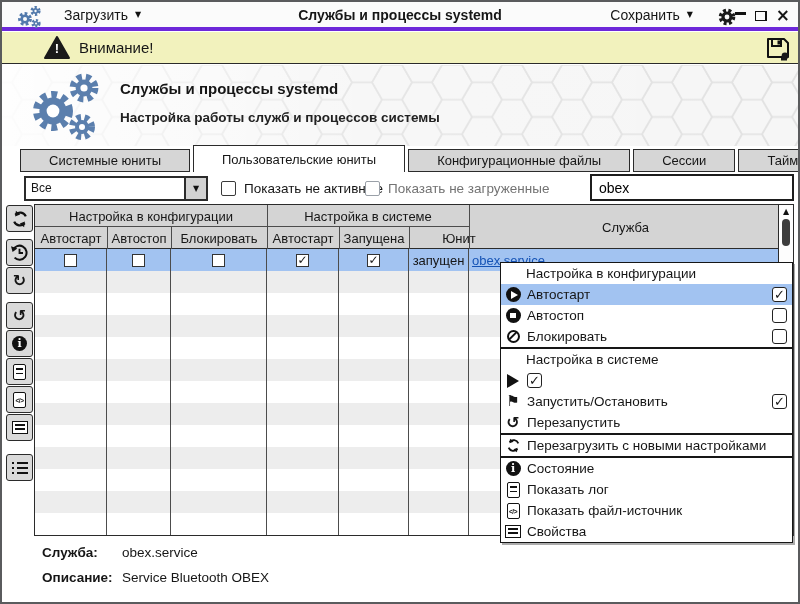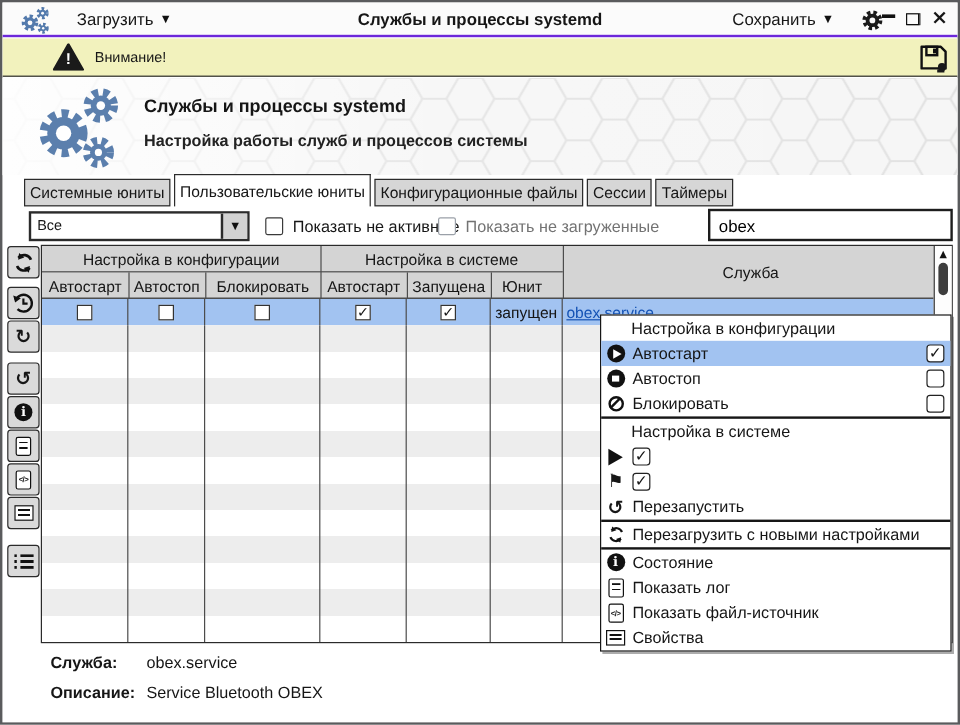--- a/index.html
+++ b/index.html
@@ -8,21 +8,21 @@
     position: relative; width: 800px; height: 604px;
     border: 2px solid #5a5b5d; outline: 1px solid #9a9a9a;
     background: #fff; overflow: hidden;
     font-family: "Liberation Sans", "DejaVu Sans", sans-serif;
     color: #161616;
   }
   .u { font-family: "DejaVu Sans", sans-serif; }
 
   
   .titlebar { position:absolute; left:0; top:0; right:0; height:29px;
-    background:#fbfbfb; border-bottom:2px solid #6d28d9;
+    background:#fbfbfb; border-bottom:4px solid #6d28d9;
     display:flex; align-items:center; }
   .app-logo { position:absolute; left:14px; top:3px; }
   .menu-btn { display:flex; align-items:center; gap:7px; font-size:14px; cursor:default; }
   .menu-load { position:absolute; left:62px; }
   .menu-save { position:absolute; right:105px; }
   .dd-arrow { font-size:8px; color:#111; font-family:"DejaVu Sans",sans-serif; }
   .win-title { position:absolute; left:0; right:0; text-align:center; font-size:14px; font-weight:bold; }
   .settings-gear { position:absolute; right:62px; top:6px; }
   .winbtns { position:absolute; right:8px; top:0; height:29px; display:flex; align-items:center; gap:9px; }
   .wb-min  { width:11px; height:3px; background:#111; margin-top:-6px; }
@@ -32,34 +32,34 @@
   .wb-close { font-size:17px; font-weight:bold; line-height:10px; margin-top:-3px; }
 
   
   .warnbar { position:absolute; left:0; top:30px; right:0; height:32px;
     background:#f2f2bd; border-bottom:1px solid #2b2b2b;
     display:flex; align-items:center; }
   .warn-tri { position:relative; margin-left:42px; width:26px; height:23px; }
   .warn-tri svg { display:block; }
   .warn-excl { position:absolute; left:0; right:0; top:6px; text-align:center;
     color:#fff; font-weight:bold; font-size:13px; line-height:13px; }
-  .warn-text { margin-left:9px; font-size:12px; }
+  .warn-text { margin-left:9px; font-size:15px; }
   .save-file { position:absolute; right:7px; top:4px; }
 
   
   .hexhead { position:absolute; left:0; top:63px; right:0; height:81px; background:#fff; overflow:hidden; }
   .hexbg { position:absolute; left:0; top:0; }
   .logo-big { position:absolute; left:24px; top:6px; }
   .hx-title { position:absolute; left:118px; top:15px; font-size:15px; font-weight:bold; }
   .hx-sub   { position:absolute; left:118px; top:45px; font-size:13.5px; font-weight:bold; color:#222; }
 
   
   .tabbar { position:absolute; left:18px; top:143px; right:0; height:27px; display:flex; align-items:flex-end; }
   .tab { height:23px; background:#d6d6d6; border:1px solid #2b2b2b;
-    padding:0 4px; margin-right:3px; font-size:13px; display:flex; align-items:center; white-space:nowrap; }
+    padding:0 28px; margin-right:3px; font-size:13px; display:flex; align-items:center; white-space:nowrap; }
   .tab.active { height:27px; background:#fff; border-bottom:none;text-align:center; }
 
   
   .combo { position:absolute; left:22px; top:174px; width:184px; height:25px;
     border:2px solid #2b2b2b; background:#fff; display:flex; }
   .combo-val { flex:1; font-size:12px; padding:3px 5px; }
   .combo-btn { width:22px; background:#d2d2d2; border-left:2px solid #2b2b2b;
     display:flex; align-items:center; justify-content:center; }
   .cbrow { position:absolute; display:flex; align-items:center; gap:8px; font-size:13.5px; }
   .cb1 { left:219px; top:179px; }
@@ -327,21 +327,21 @@
     <div class="tmain">
       <div class="thead">
         <span class="gl" style="left:0;width:232px">Настройка в конфигурации</span>
         <span class="gl" style="left:232px;width:202px">Настройка в системе</span>
         <span class="svc" style="left:436px;width:309px">Служба</span>
         <span class="sl" style="left:0;width:72px">Автостарт</span>
         <span class="sl" style="left:72px;width:64px">Автостоп</span>
         <span class="sl" style="left:136px;width:96px">Блокировать</span>
         <span class="sl" style="left:232px;width:72px">Автостарт</span>
         <span class="sl" style="left:304px;width:70px">Запущена</span>
-        <span class="sl" style="left:370px;width:60px">Юнит</span>
+        <span class="sl" style="left:394px;width:60px">Юнит</span>
         <span class="vl" style="left:72px;top:22px;height:22px"></span>
         <span class="vl" style="left:136px;top:22px;height:22px"></span>
         <span class="vl" style="left:232px;top:0;height:44px"></span>
         <span class="vl" style="left:304px;top:22px;height:22px"></span>
         <span class="vl" style="left:374px;top:22px;height:22px"></span>
         <span class="vl" style="left:434px;top:0;height:44px"></span>
         <span class="vl" style="left:0;top:21px;height:1px;width:434px"></span>
       </div>
       <div class="selrow">
         <div>
@@ -420,20 +420,21 @@
           <span class="ic-play"></span>
         </span>
       <span class="mcb checked">
           <span>✓</span>
         </span>
     </div>
     <div class="mrow">
       <span class="mic">
           <span class="gl-flag">⚑</span>
         </span>
+      <span class="lbl">Запустить/Остановить</span>
       <span class="mcb checked">
           <span>✓</span>
         </span>
     </div>
     <div class="mrow">
       <span class="mic">
           <span class="gl-arr">↺</span>
         </span>
       <span class="lbl">Перезапустить</span>
     </div>

